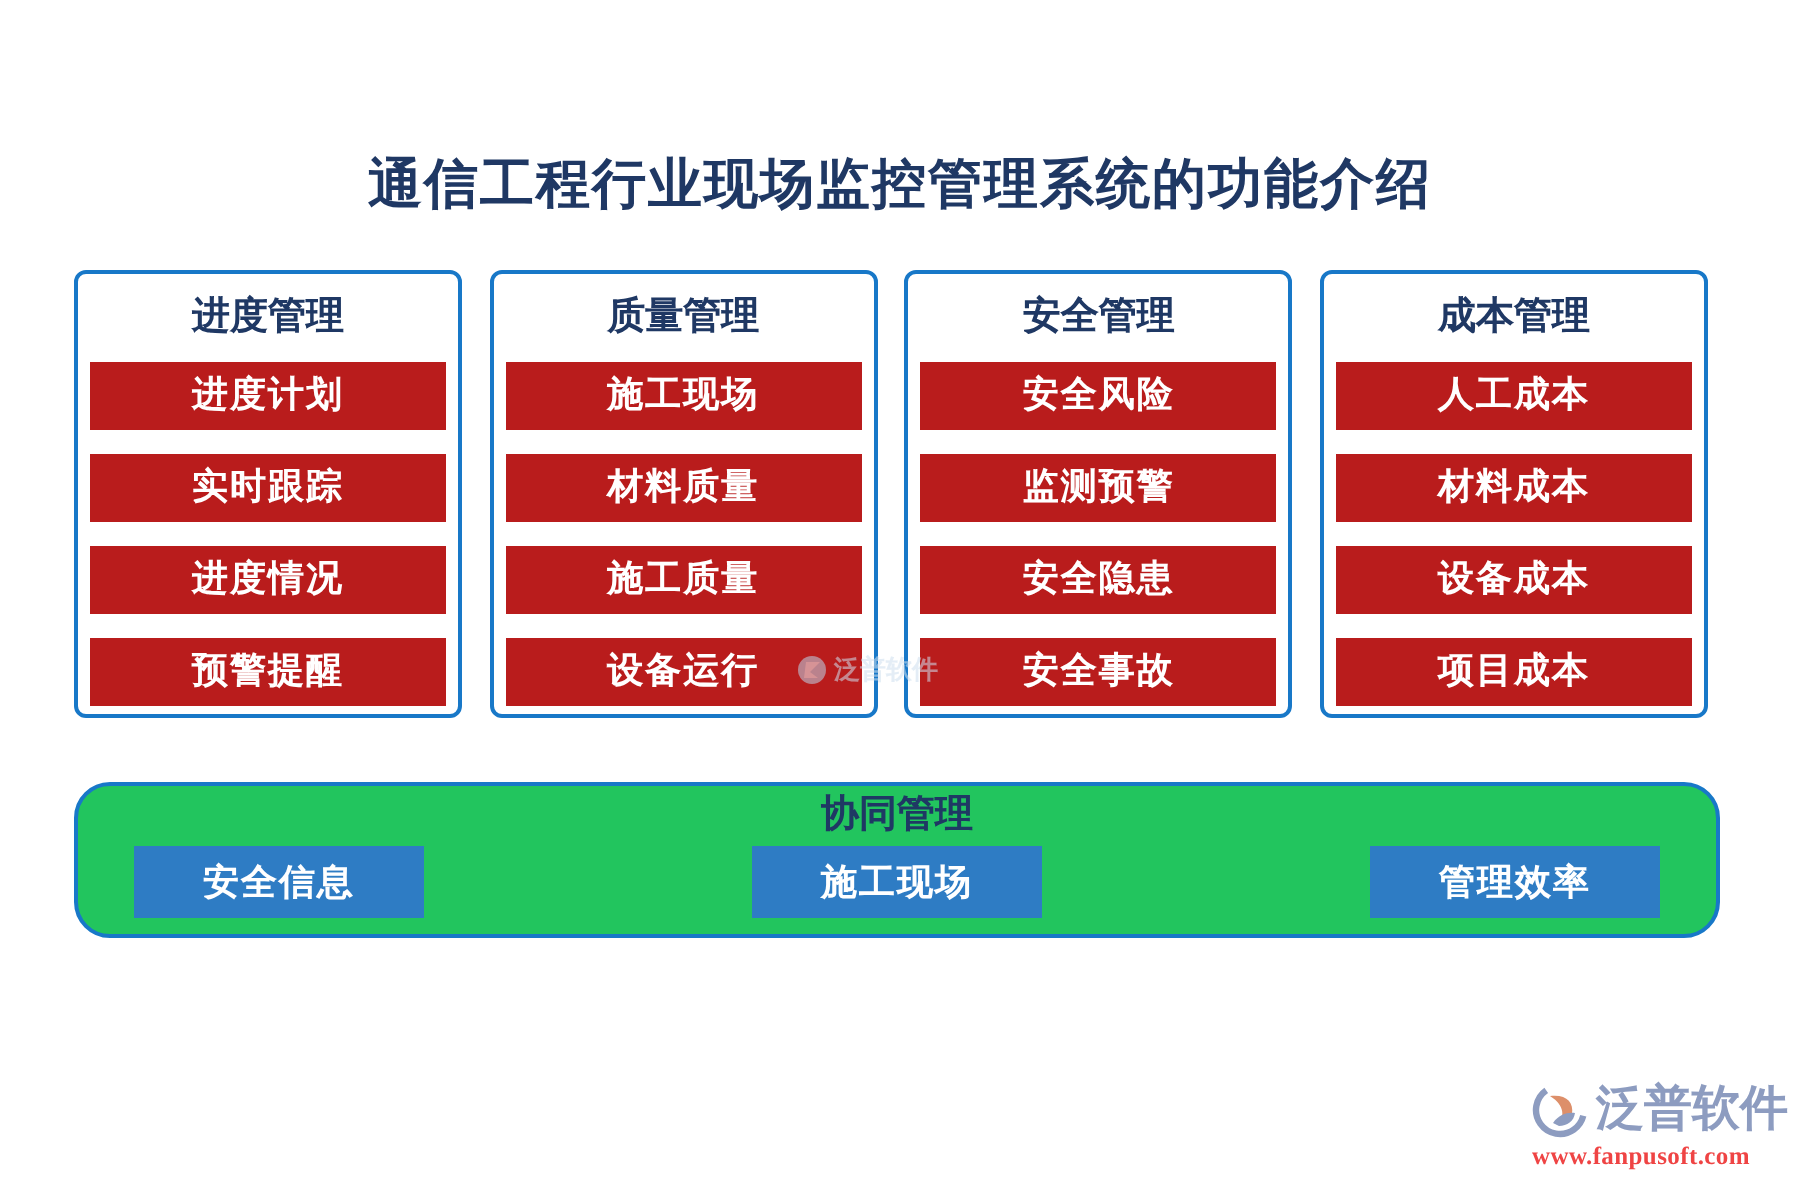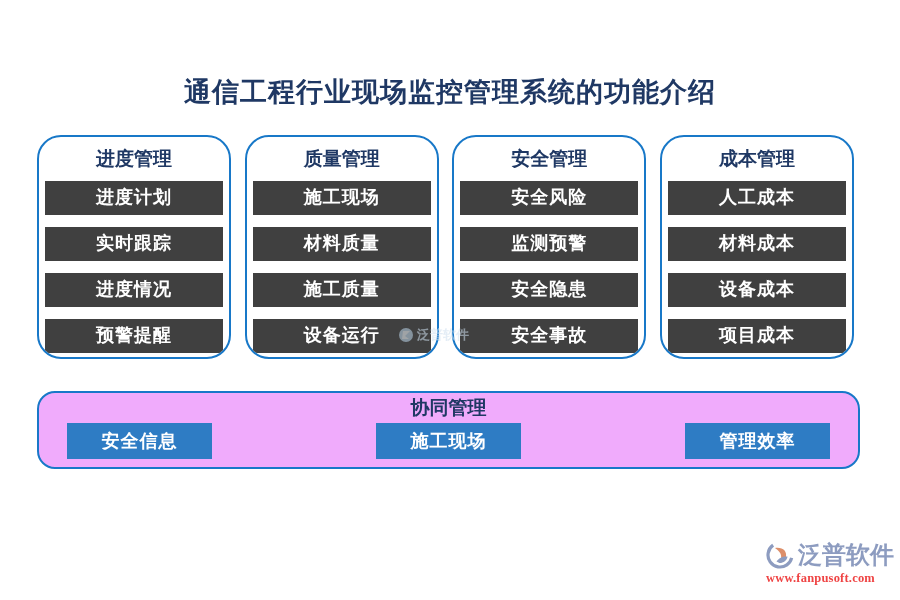--- a/index.html
+++ b/index.html
@@ -46,21 +46,21 @@
     height: 224px;
     display: flex;
     justify-content: space-between;
   }
 
   .card {
     position: relative;
     width: 194px;
     height: 224px;
     border: 2px solid #1878c8;
-    border-radius: 24px;
+    border-radius: 6px;
     background: #ffffff;
     box-sizing: border-box;
     display: flex;
     flex-direction: column;
     align-items: stretch;
     overflow: hidden;
   }
 
   .card-header {
     height: 44px;
@@ -77,40 +77,40 @@
     flex: 1 1 auto;
     display: flex;
     flex-direction: column;
     justify-content: space-between;
     padding: 0 0 4px 0;
   }
 
   .bar {
     height: 34px;
     line-height: 33px;
-    background: #404040;
+    background: #b91c1c;
     color: #ffffff;
     text-align: center;
     font-size: 18px;
     font-weight: bold;
     margin: 0 6px;
     white-space: nowrap;
     letter-spacing: 1px;
   }
 
   
   .bottom-panel {
     position: absolute;
     left: 37px;
     top: 391px;
     width: 823px;
     height: 78px;
     border: 2px solid #1878c8;
     border-radius: 18px;
-    background: #f0abfc;
+    background: #22c55e;
     box-sizing: border-box;
   }
 
   .bottom-header {
     height: 28px;
     line-height: 30px;
     text-align: center;
     font-size: 19px;
     font-weight: bold;
     color: #1f3864;

